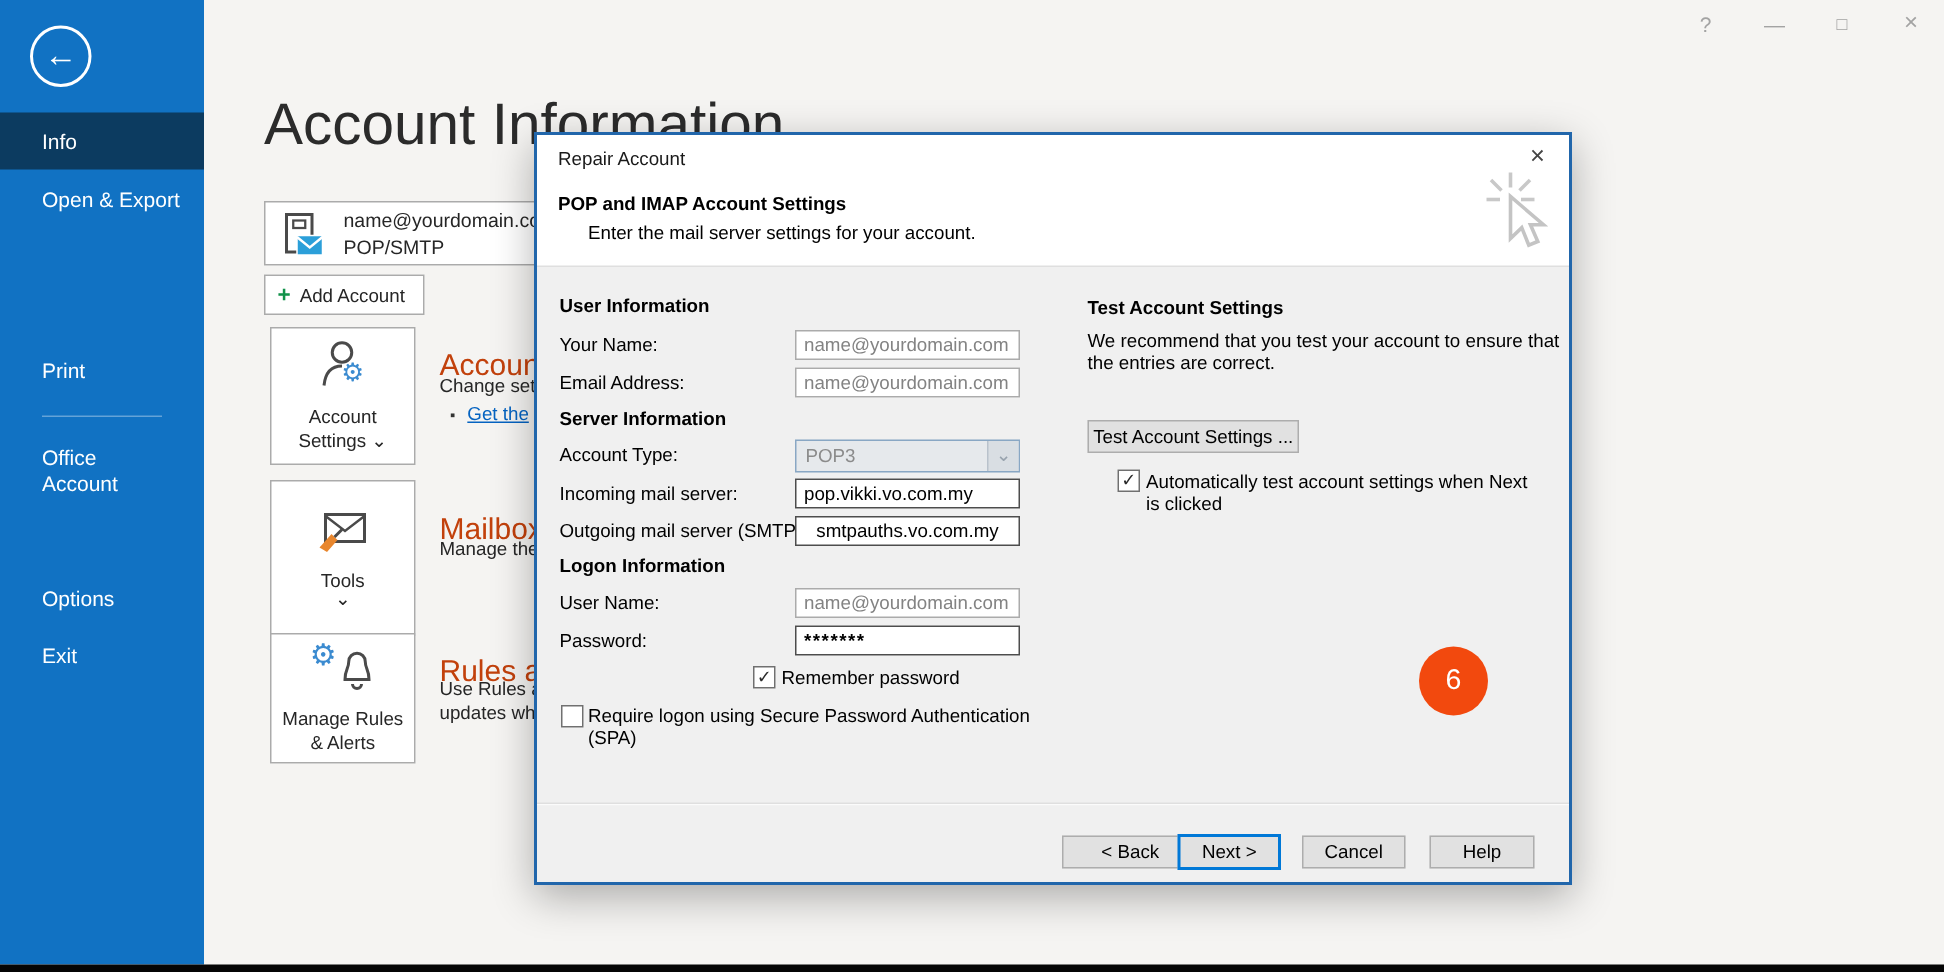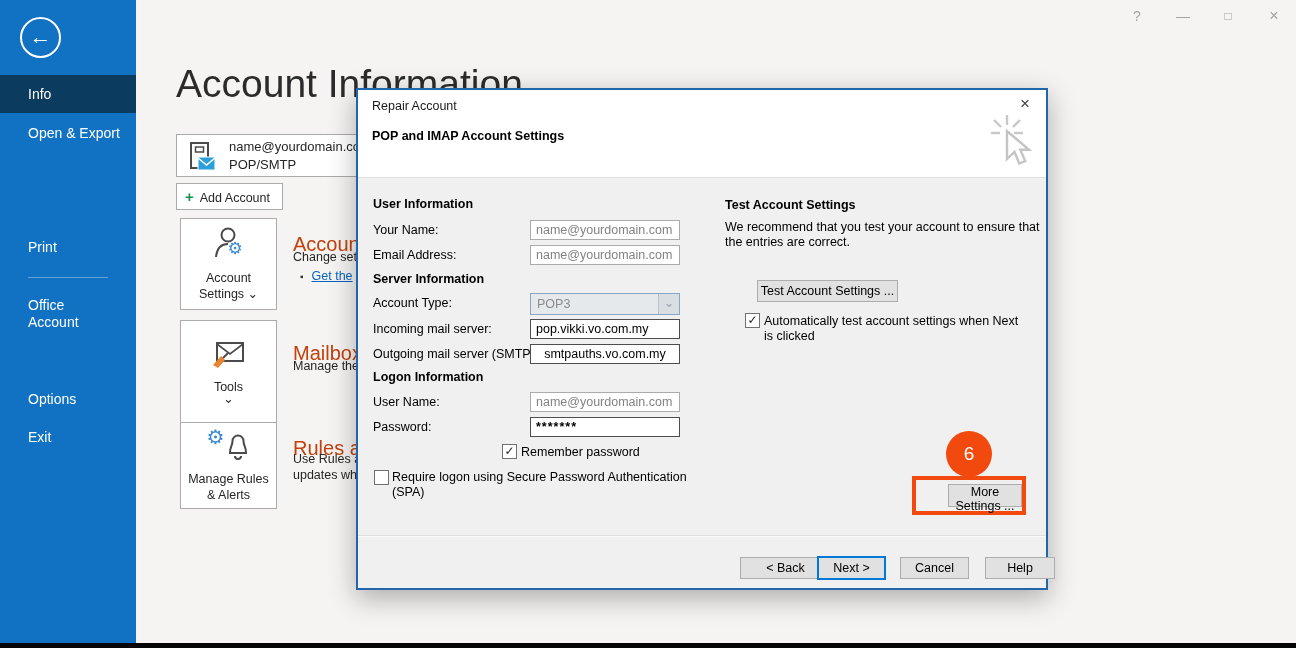--- a/index.html
+++ b/index.html
@@ -70,21 +70,21 @@
   .combo-text{position:absolute;left:6px;top:3px;color:#8b8b8b;}
   .combo-btn{position:absolute;right:0;top:0;width:20px;height:20px;background:#d9dee3;
              border-left:1px solid #b9c2cc;text-align:center;line-height:18px;color:#98a3ae;}
   .chk{position:absolute;width:13px;height:13px;border:1px solid #707070;background:#fff;
        box-sizing:content-box;text-align:center;}
   .chk-mark{display:block;font-size:12px;line-height:13px;color:#2b2b2b;}
   .chk-label{position:absolute;color:#000;white-space:nowrap;}
 
   .btn{position:absolute;height:22px;background:#e1e1e1;border:1px solid #adadad;
        font-size:12.5px;font-family:"Liberation Sans",sans-serif;color:#000;text-align:center;
-       padding:0;cursor:default;margin-left:32px;}
+       padding:0;cursor:default;}
   .btn.primary{border:2px solid #0078d7;}
   .footer-sep{position:absolute;left:0;top:445px;width:100%;height:1px;background:#dfdfdf;
               border-bottom:1px solid #fbfbfb;}
 
   .badge{position:absolute;left:588px;top:341px;width:46px;height:46px;border-radius:50%;
          background:#f2490e;color:#fff;font-size:19px;display:flex;align-items:center;
          justify-content:center;}
   .highlight-rect{position:absolute;left:554px;top:386px;width:106px;height:31px;
                   border:4px solid #f2490e;display:flex;align-items:center;justify-content:center;}
   .btn.more{position:static;width:98px;height:23px;}
@@ -174,20 +174,21 @@
   <div class="sec-heading" style="left:293px;top:426px">Rules an</div>
   <div class="sec-text" style="left:293px;top:452px">Use Rules ar</div>
   <div class="sec-text" style="left:293px;top:468px">updates wh</div>
 
   <div class="dialog">
 
     <div class="dlg-header">
       <div class="dlg-title">Repair Account</div>
       <div class="dlg-close">×</div>
       <div class="dlg-heading">POP and IMAP Account Settings</div>
+      <div class="dlg-subheading">Enter the mail server settings for your account.</div>
       <svg class="cursor-art" width="42" height="58" viewBox="0 0 42 58">
         <g stroke="#c8c8c8" stroke-width="2.4" fill="none">
           <line x1="17" y1="1" x2="17" y2="11"></line>
           <line x1="4" y1="6" x2="11" y2="13"></line>
           <line x1="30" y1="6" x2="23" y2="13"></line>
           <line x1="1" y1="19" x2="10" y2="19"></line>
           <line x1="33" y1="19" x2="24" y2="19"></line>
         </g>
         <path d="M17,17 L17,45 L24.5,37.8 L29.2,49.5 L35.2,47 L30.3,35.8 L39,35.8 Z" fill="#ffffff" stroke="#c4c4c4" stroke-width="2.4"></path>
       </svg>
@@ -237,23 +238,20 @@
     <div class="fld-label" style="left:367px;top:145px">the entries are correct.</div>
     <button class="btn" style="left:367px;top:190px;width:141px">Test Account Settings ...</button>
 
     <span class="chk" style="left:387px;top:223px">
         <span class="chk-mark">✓</span>
       </span>
     <div class="chk-label" style="left:406px;top:224px">Automatically test account settings when Next</div>
     <div class="chk-label" style="left:406px;top:239px">is clicked</div>
 
     <div class="badge">6</div>
-    <div class="highlight-rect">
-      <button class="btn more">More Settings ...</button>
-    </div>
 
     <div class="footer-sep"></div>
     <button class="btn" style="left:350px;top:467px;width:91px">&lt; Back</button>
     <button class="btn primary" style="left:427px;top:466px;width:69px;height:24px">Next &gt;</button>
     <button class="btn" style="left:510px;top:467px;width:69px">Cancel</button>
     <button class="btn" style="left:595px;top:467px;width:70px">Help</button>
   </div>
 
   <div class="bottom-bar"></div>
 </div>

